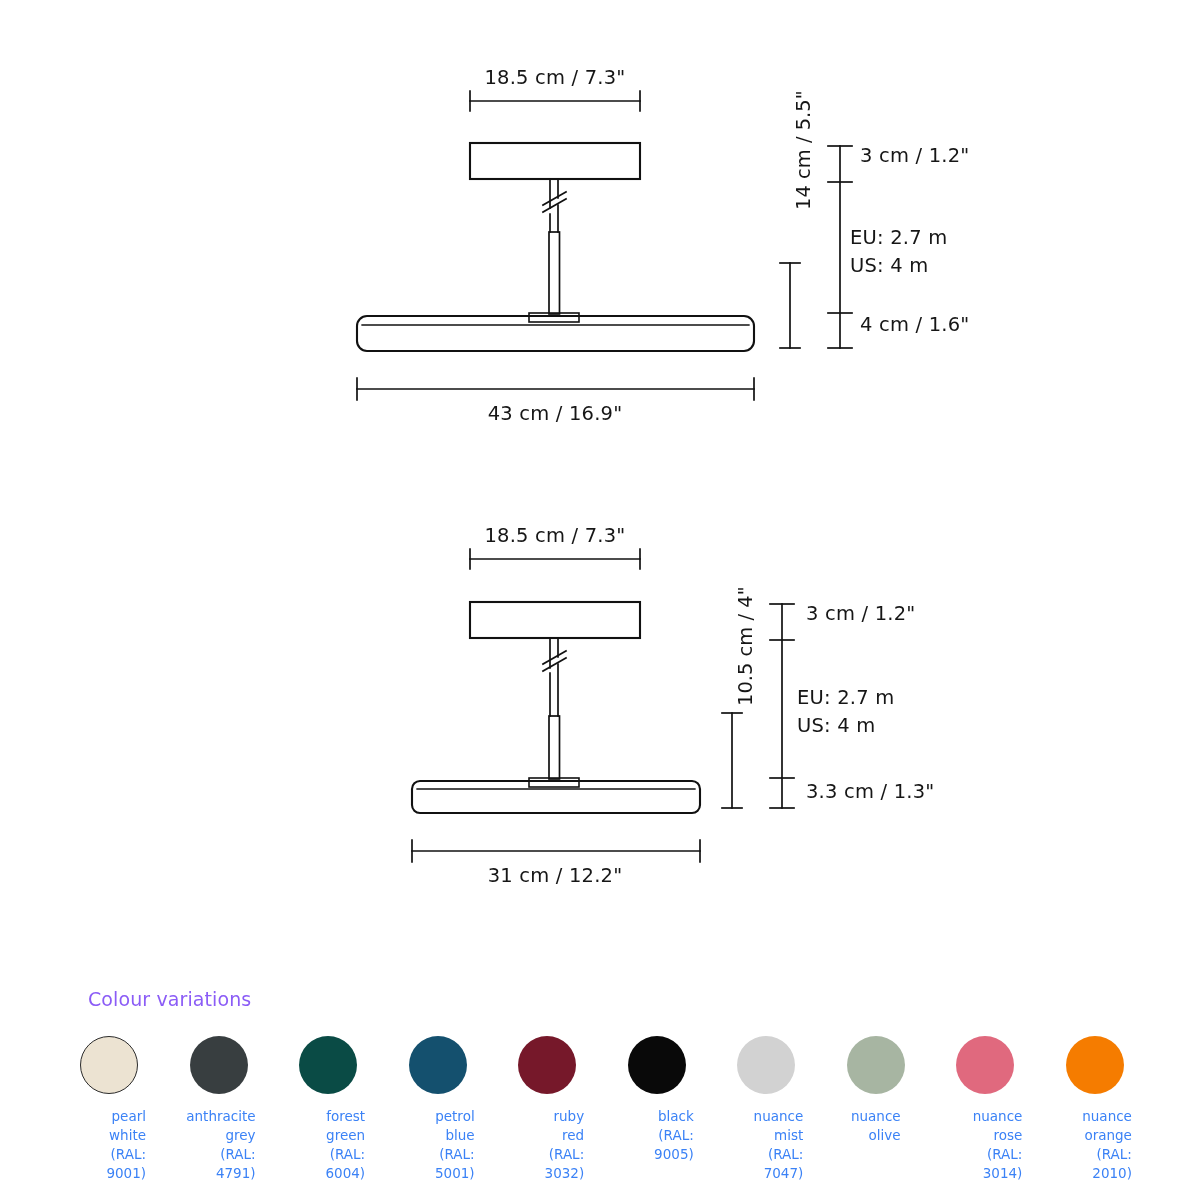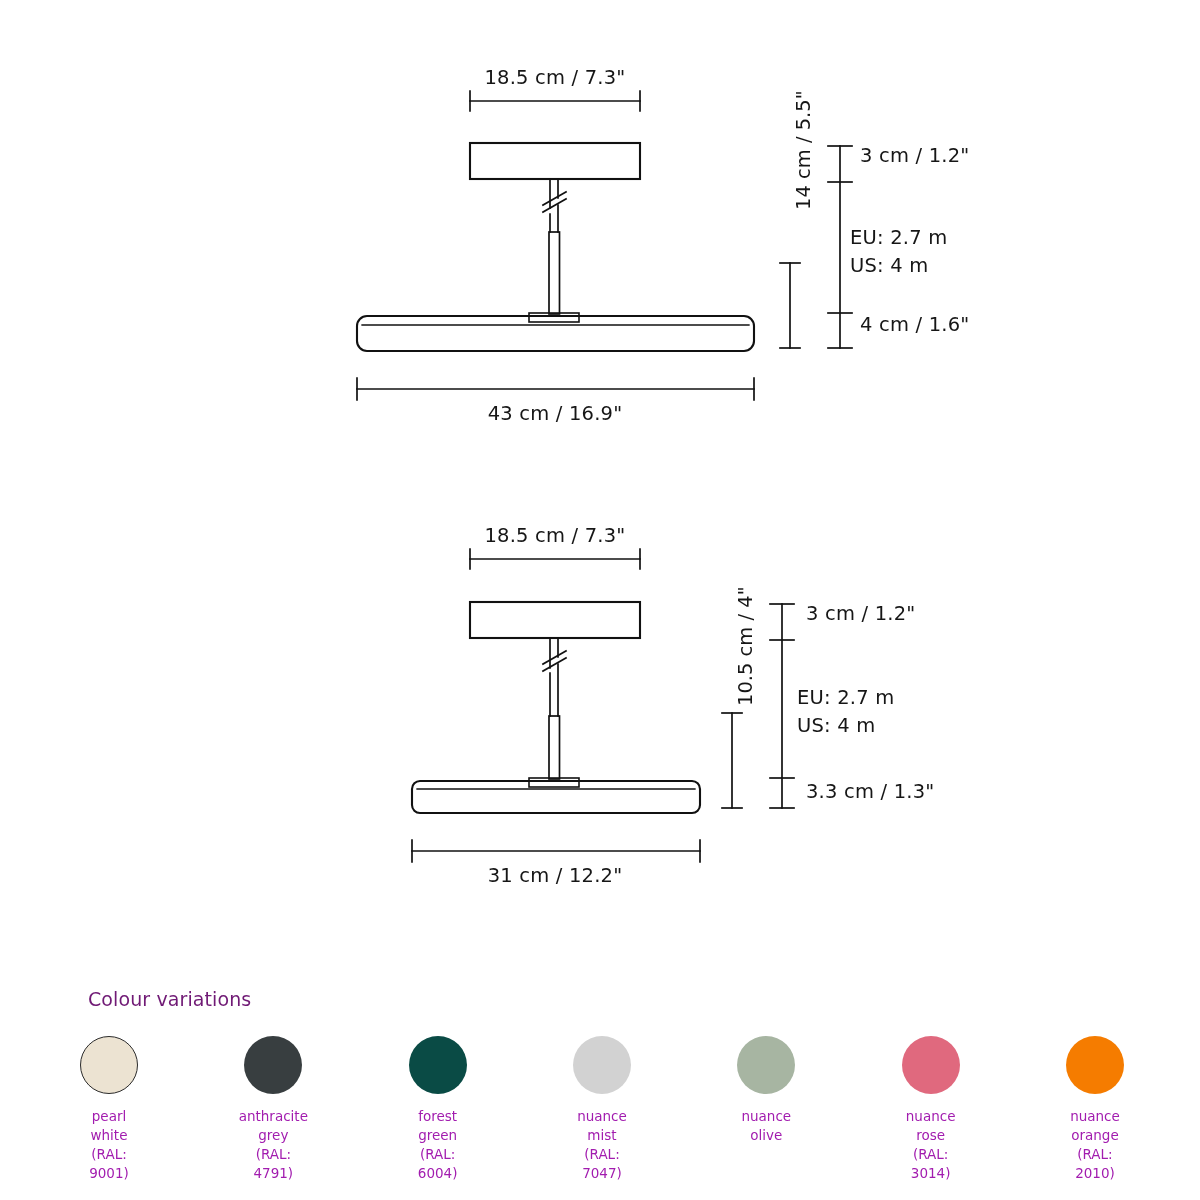--- a/index.html
+++ b/index.html
@@ -46,21 +46,21 @@
     color: #161616;
     white-space: pre;
     transform-origin: 0 0;
     transform: rotate(-90deg);
   }
   .section-title {
     position: absolute;
     left: 88px;
     top: 988px;
     font-size: 19px;
-    color: #701a75;
+    color: #8b5cf6;
     letter-spacing: 0.1px;
   }
   .swatch-row {
     position: absolute;
     left: 72px;
     top: 1036px;
     width: 1060px;
     display: flex;
     flex-direction: row;
     align-items: flex-start;
@@ -90,22 +90,22 @@
       #8d6a3c 52%,
       #5f4524 66%,
       #8a6636 80%,
       #b79260 92%,
       #caa877 100%);
   }
   .sw-label {
     margin-top: 13px;
     font-size: 13.5px;
     line-height: 1.42;
-    text-align: center;
-    color: #a21caf;
+    text-align: right;
+    color: #3b82f6;
     white-space: pre-line;
   }
 </style>
 </head>
 <body>
 
 <div class="stage">
 
   <svg class="draw" viewBox="0 0 1200 1200">
     <g fill="none" stroke="#111111" stroke-width="1.7" stroke-linecap="square">
@@ -254,20 +254,37 @@
 grey
 (RAL: 4791)</div>
       </div>
       <div class="swatch">
         <div class="dot" style="background: rgb(10, 75, 69);"></div>
         <div class="sw-label">forest
 green
 (RAL: 6004)</div>
       </div>
       <div class="swatch">
+        <div class="dot" style="background: rgb(20, 80, 110);"></div>
+        <div class="sw-label">petrol
+blue
+(RAL: 5001)</div>
+      </div>
+      <div class="swatch">
+        <div class="dot" style="background: rgb(118, 24, 42);"></div>
+        <div class="sw-label">ruby
+red
+(RAL: 3032)</div>
+      </div>
+      <div class="swatch">
+        <div class="dot" style="background: rgb(9, 9, 9);"></div>
+        <div class="sw-label">black
+(RAL: 9005)</div>
+      </div>
+      <div class="swatch">
         <div class="dot" style="background: rgb(210, 210, 210);"></div>
         <div class="sw-label">nuance
 mist
 (RAL: 7047)</div>
       </div>
       <div class="swatch">
         <div class="dot" style="background: rgb(167, 181, 162);"></div>
         <div class="sw-label">nuance
 olive</div>
       </div>

